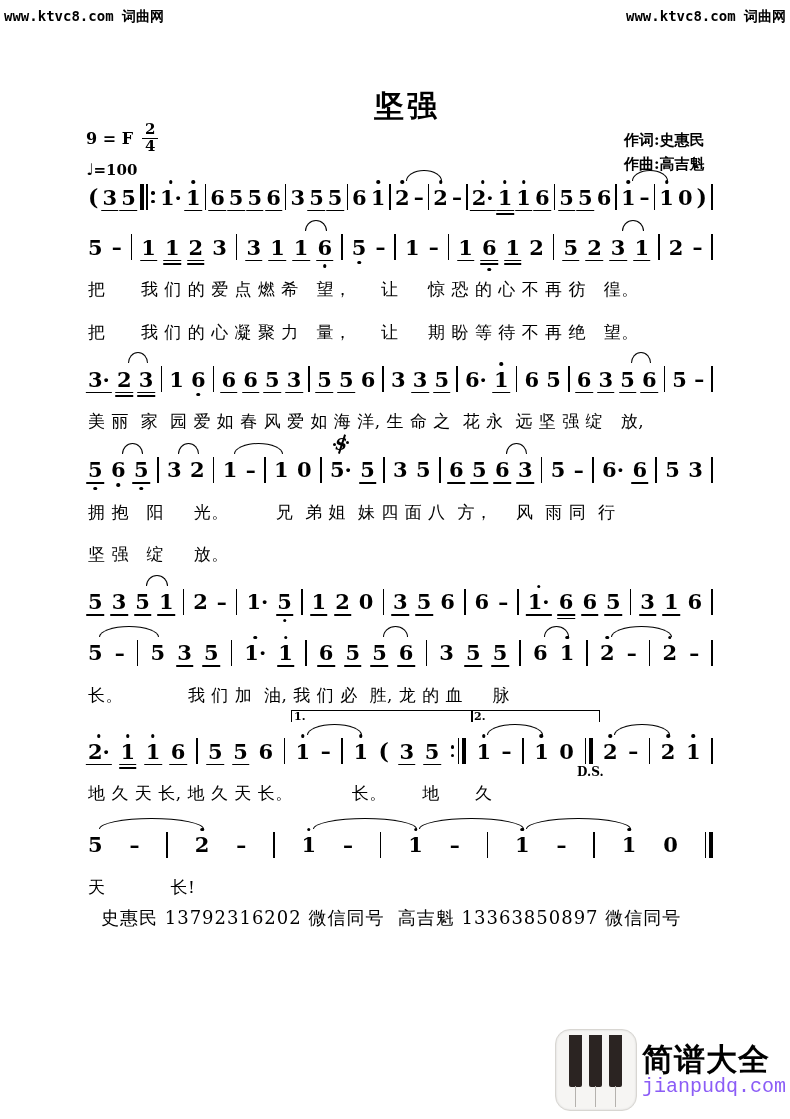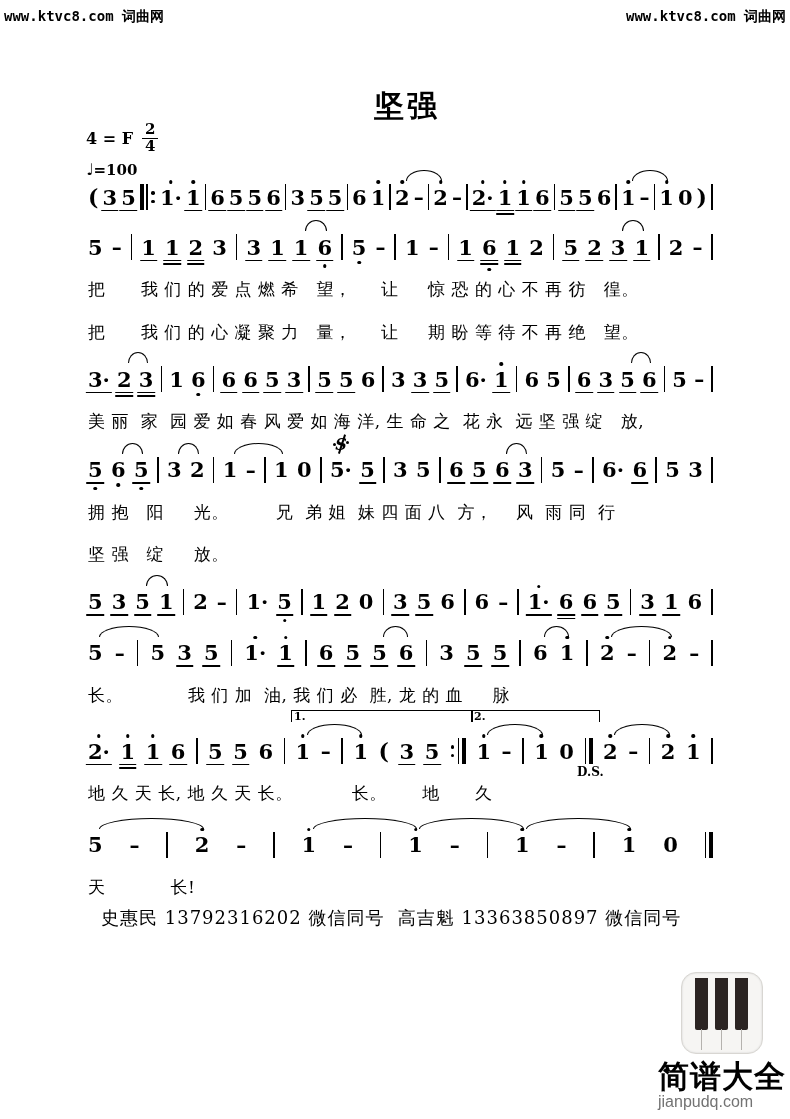--- a/index.html
+++ b/index.html
@@ -40,52 +40,56 @@
          border-left:1.5px solid #000;border-right:1.5px solid #000;}
   .vlabel{position:absolute;left:2px;top:0;font-size:11px;font-weight:bold;line-height:11px;}
   .dsl{position:absolute;font-size:12px;font-weight:bold;}
   .segno{position:absolute;width:16px;height:18px;text-align:center;}
   .sgS{font-size:16px;font-weight:bold;font-style:italic;line-height:18px;}
   .sgline{position:absolute;left:7.5px;top:-1px;width:1.5px;height:20px;background:#000;transform:rotate(18deg);}
   .sgd{position:absolute;width:3px;height:3px;border-radius:50%;background:#000;}
   .sgd.l{left:0;top:8px;}.sgd.r{right:0;top:6px;}
   .lyric{white-space:pre;font-size:17px;line-height:1.5;margin-top:17px;letter-spacing:0.5px;}
   .footer{position:absolute;left:101px;top:906px;font-size:18px;font-weight:normal;letter-spacing:1px;white-space:pre;}
-  .logo{position:absolute;right:4px;bottom:8px;display:flex;align-items:center;gap:5px;flex-direction:column;}
+  .logo{position:absolute;right:4px;bottom:8px;display:flex;align-items:center;gap:5px;}
   .piano{width:80px;height:80px;border-radius:15px;background:#f6f5f3;border:1px solid #d8d6d2;
          position:relative;overflow:hidden;box-shadow:inset 0 0 2px #ccc;}
   .piano .bk{position:absolute;top:5px;width:13px;height:52px;background:#2b2422;border-radius:0 0 2px 2px;}
   .piano .bk.k1{left:13px}.piano .bk.k2{left:33px}.piano .bk.k3{left:53px}
   .piano .sep{position:absolute;bottom:3px;width:1px;height:21px;background:#b5b2ae;}
   .piano .sep.s1{left:19px}.piano .sep.s2{left:39px}.piano .sep.s3{left:59px}
   .logotext .cn{font-size:31px;font-weight:bold;letter-spacing:1px;line-height:1.1;}
-  .logotext .en{font-size:16px;font-family:Liberation Sans, sans-serif;color:#737373;line-height:1.1;}
+  .logotext .en{font-size:20px;font-family:Liberation Mono, monospace;color:#8b5cf6;line-height:1.1;}
 </style>
 </head>
 <body>
 
 <div class="page">
   <div class="wm left">www.ktvc8.com 词曲网</div>
   <div class="wm right">www.ktvc8.com 词曲网</div>
 
   <h1 class="title">坚强</h1>
 
   <div class="keyblock">
     <div class="keyrow">
-      <span>4 = F</span>
+      <span>9 = F</span>
       <span class="meter">
         <span class="num">2</span>
         <span class="den">4</span>
       </span>
     </div>
     <div class="tempo">
       <span class="glyph">♩</span><span>=100</span>
     </div>
   </div>
 
+  <div class="credits">
+    <div>作词:史惠民</div>
+    <div>作曲:高吉魁</div>
+  </div>
 
   <div class="sheet">
       <div class="score-line" style="padding-top: 16px; margin-top: 0px;">
         <span class="paren">(</span>
         <span class="note">
           <span class="digit">3</span>
           <span class="below">
             <i class="ul"></i>
           </span>
         </span>

